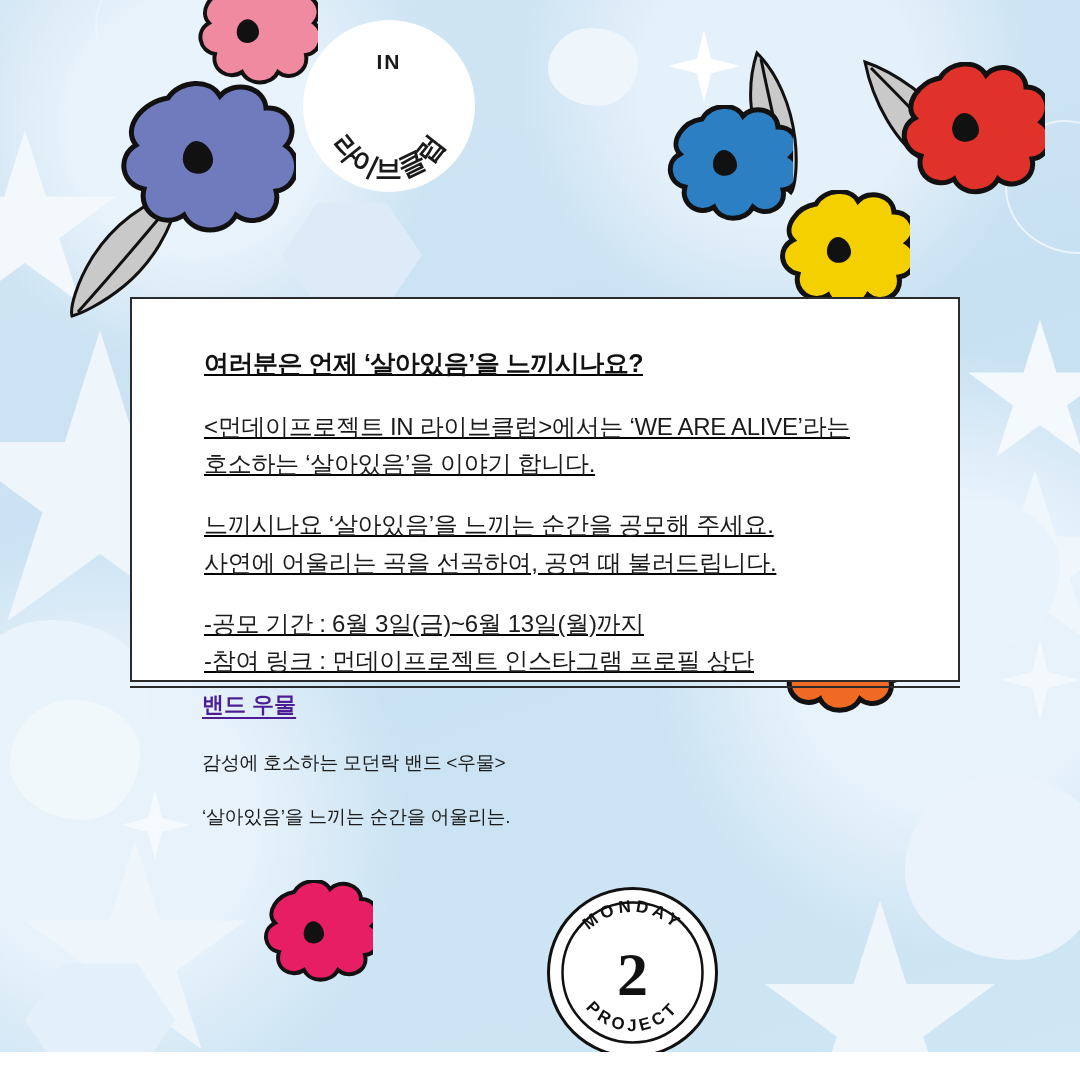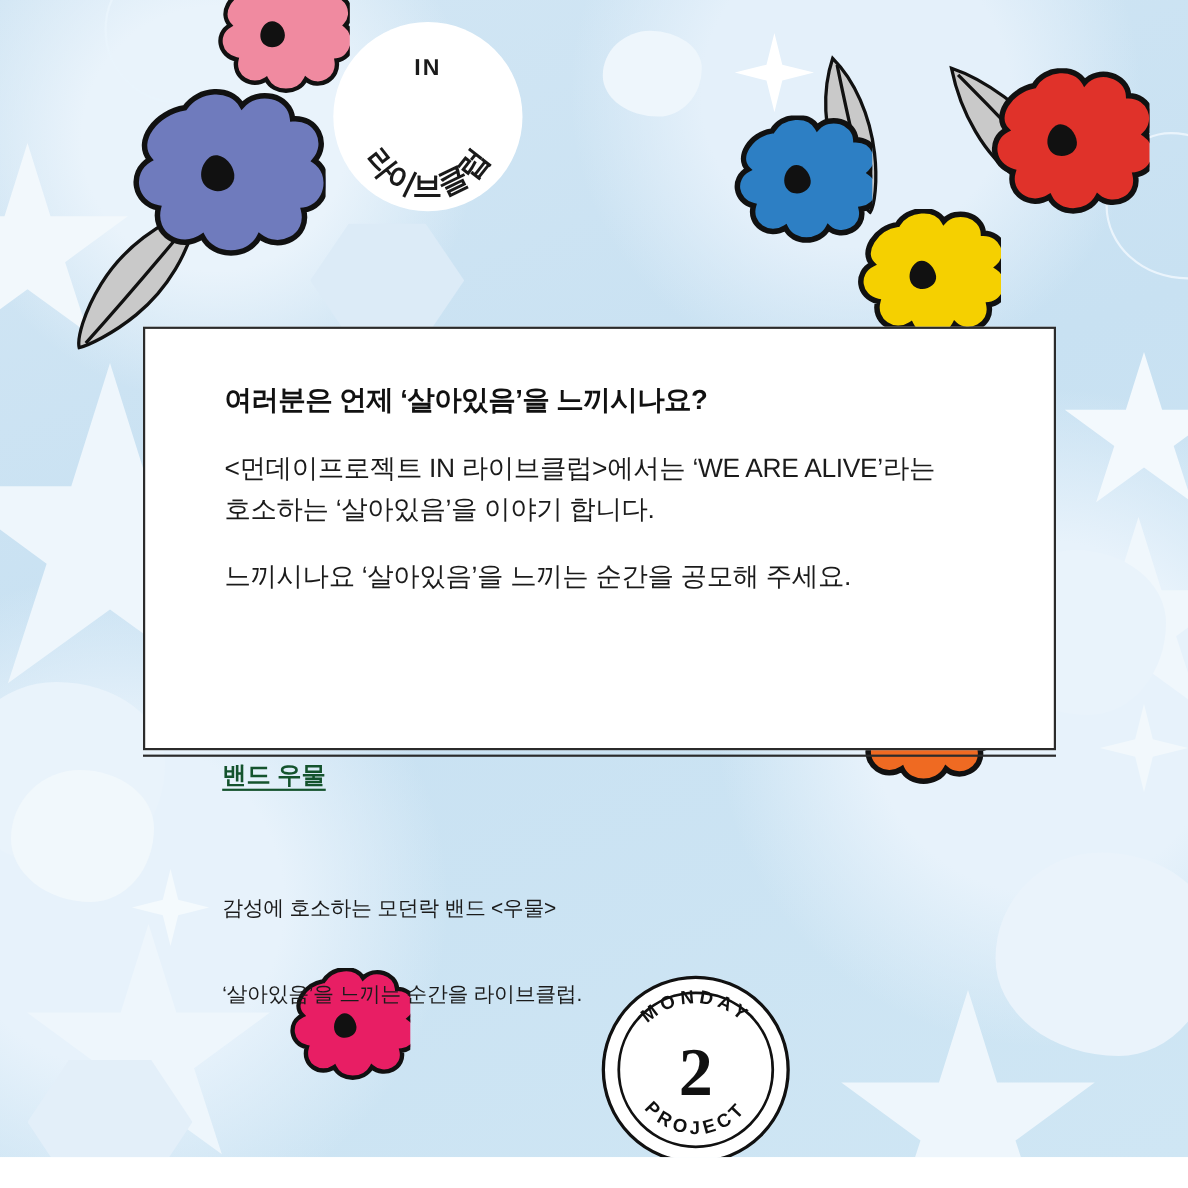--- a/index.html
+++ b/index.html
@@ -98,20 +98,21 @@
     left: 130px;
     top: 297px;
     width: 830px;
     height: 385px;
     background: #ffffff;
     border: 2px solid #2b2b2b;
     box-sizing: border-box;
   }
   .card-inner {
     padding: 48px 31px 0 72px;
+    text-decoration: underline;
   }
   .headline {
     font-size: 25px;
     font-weight: 700;
     color: #111;
     margin: 0 0 28px 0;
     letter-spacing: -0.5px;
   }
   .para {
     font-size: 24px;
@@ -134,34 +135,34 @@
     position: absolute;
     left: 130px;
     top: 686px;
     width: 830px;
     height: 2px;
     background: #2b2b2b;
   }
   .band-title {
     font-size: 22px;
     font-weight: 700;
-    color: #14532d;
+    color: #4c1d95;
     text-decoration: underline;
     text-underline-offset: 5px;
-    margin: 0 0 44px 72px;
+    margin: 0 0 28px 72px;
     display: inline-block;
   }
   .lower-para {
     font-size: 19px;
     line-height: 1.6;
     color: #1b1b1b;
     margin: 0 0 24px 72px;
     letter-spacing: -0.3px;
   }
-  .lower-para .ln { display: block; margin-top: 48px; }
+  .lower-para .ln { display: block; }
 
   
   .stamp {
     position: absolute;
     left: 545px;
     top: 885px;
     width: 175px;
     height: 175px;
   }
   .stamp svg { display: block; }
@@ -258,36 +259,41 @@
     <div class="card-inner">
       <h1 class="headline">여러분은 언제 ‘살아있음’을 느끼시나요?</h1>
 
       <p class="para">
         <span class="ln">&lt;먼데이프로젝트 IN 라이브클럽&gt;에서는 ‘WE ARE ALIVE’라는</span>
         <span class="ln">호소하는 ‘살아있음’을 이야기 합니다.</span>
       </p>
 
       <p class="para">
         <span class="ln">느끼시나요 ‘살아있음’을 느끼는 순간을 공모해 주세요.</span>
+        <span class="ln">사연에 어울리는 곡을 선곡하여, 공연 때 불러드립니다.</span>
       </p>
 
+      <p class="para">
+        <span class="ln">-공모 기간 : 6월 3일(금)~6월 13일(월)까지</span>
+        <span class="ln">-참여 링크 : 먼데이프로젝트 인스타그램 프로필 상단</span>
+      </p>
     </div>
   </div>
 
   <div class="divider-top"></div>
 
   <div class="lower">
     <h2 class="band-title">밴드 우물</h2>
 
     <p class="lower-para">
       <span class="ln">감성에 호소하는 모던락 밴드 &lt;우물&gt;</span>
     </p>
 
     <p class="lower-para">
-      <span class="ln">‘살아있음’을 느끼는 순간을 라이브클럽.</span>
+      <span class="ln">‘살아있음’을 느끼는 순간을 어울리는.</span>
     </p>
   </div>
 
   <div class="stamp">
     <svg viewBox="0 0 175 175" width="175" height="175">
       <circle cx="87.5" cy="87.5" r="84" fill="#ffffff" stroke="#111" stroke-width="3"></circle>
       <circle cx="87.5" cy="87.5" r="70" fill="none" stroke="#111" stroke-width="2.5"></circle>
       <defs>
         <path id="stamp-top" d="M 27 87.5 A 60.5 60.5 0 0 1 148 87.5"></path>
         <path id="stamp-bottom" d="M 29 87.5 A 58.5 58.5 0 0 0 146 87.5"></path>

